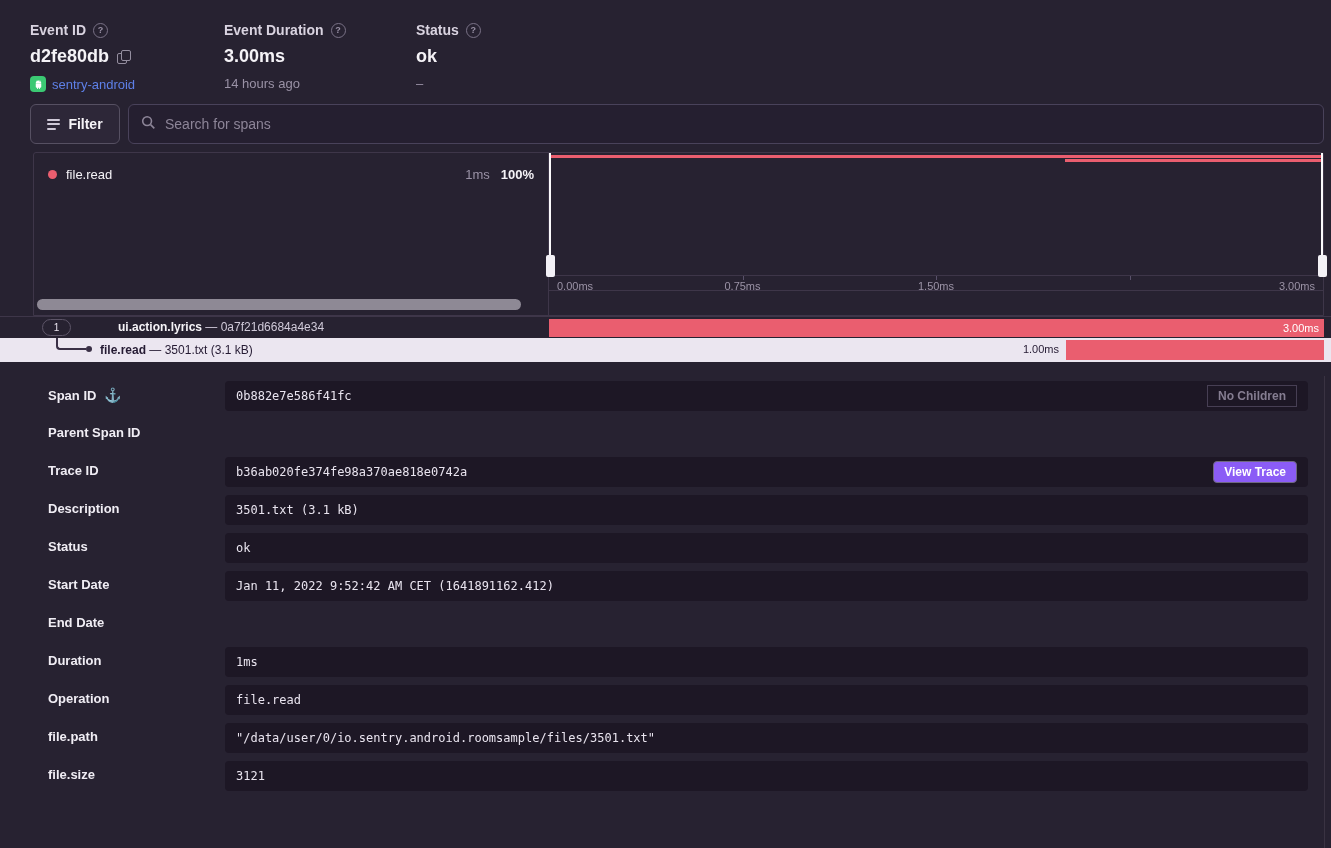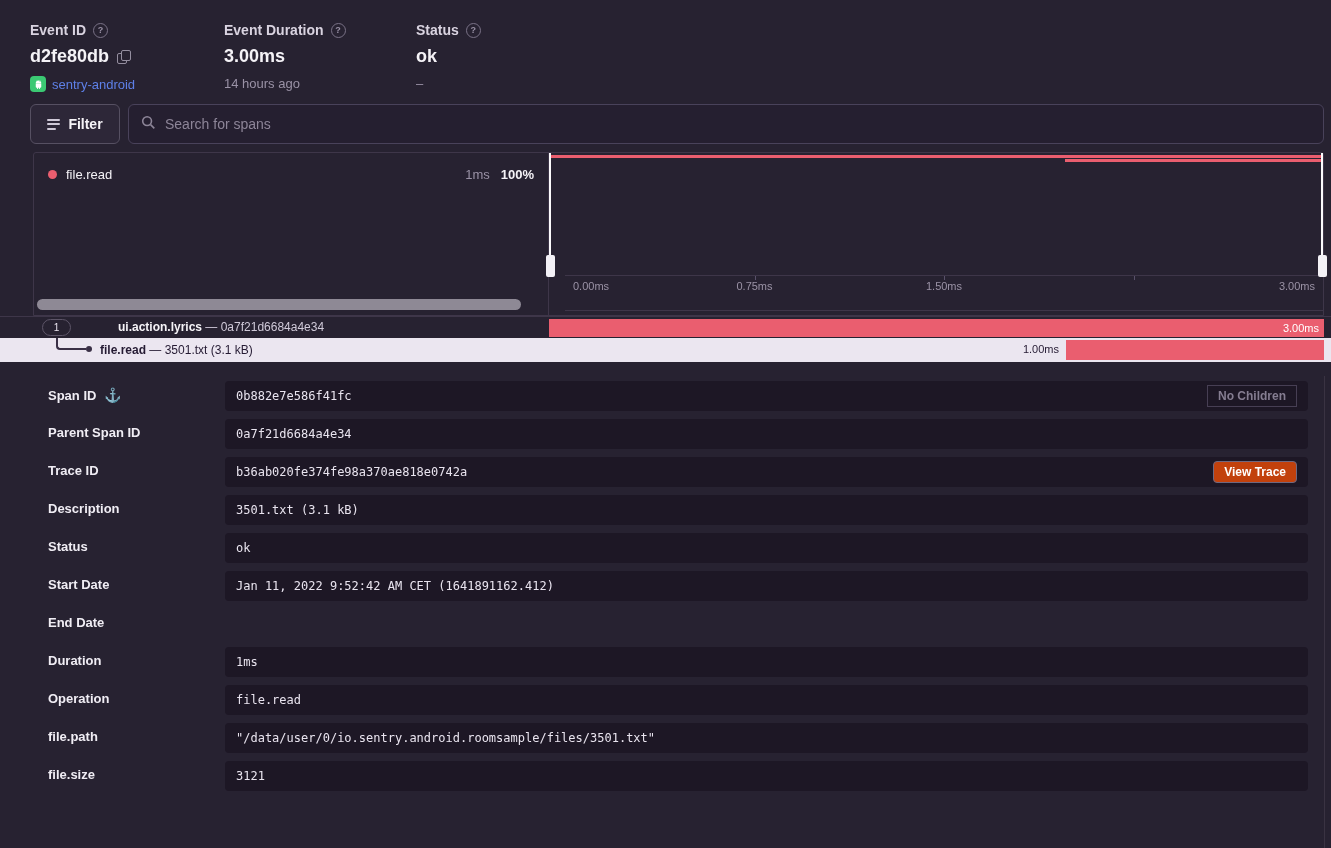--- a/index.html
+++ b/index.html
@@ -72,21 +72,21 @@
   .hscroll {
     position:absolute; bottom:5px; left:3px; height:11px; width:484px;
     background:#8e8995; border-radius:6px; cursor:grab;
   }
   .pane-right { flex:1; position:relative; }
   .mini-area { position:absolute; top:0; left:0; right:0; height:122px; }
   .mini-bar { position:absolute; height:3px; background:#ea5e6f; }
   .handle { position:absolute; top:0; width:2px; height:122px; background:#fbfafc; cursor:ew-resize; z-index:3; }
   .handle .grip { position:absolute; top:102px; left:-3.5px; width:9px; height:22px; background:#f3f1f6; border-radius:2px; }
   .axis {
-    position:absolute; top:122px; left:16px; right:0; height:36px;
+    position:absolute; top:122px; left:0; right:0; height:16px;
     border-top:1px solid #3e3649; border-bottom:1px solid #3e3649; font-size:11px; color:#9b93a6;
   }
   .axis span { position:absolute; top:4px; }
   .axis .t0 { left:8px; }
   .axis .t1 { left:25%; transform:translateX(-50%); }
   .axis .t2 { left:50%; transform:translateX(-50%); }
   .axis .t3 { left:75%; transform:translateX(-50%);margin-top:34px; }
   .axis .t4 { right:8px; }
   .axis i { position:absolute; top:0; width:1px; height:4px; background:#59516a; }
 
@@ -132,21 +132,21 @@
     position:absolute; left:225px; right:23px; top:0; height:30px;
     background:#1d1725; border-radius:4px; display:flex; align-items:center; padding:0 11px;
   }
   .mono { font-family:"DejaVu Sans Mono", monospace; font-size:12px; color:#e9e4ef; }
   .badge {
     margin-left:auto; border:1px solid #473f54; border-radius:0; padding:3px 10px;
     font-size:12px; font-weight:bold; color:#857d91;
   }
   .vt-btn {
     margin-left:auto; border:1px solid #6f6880; border-radius:4px; padding:3px 10px;
-    font-size:12px; font-weight:bold; color:#ffffff; background:#c2410c; cursor:pointer;
+    font-size:12px; font-weight:bold; color:#ffffff; background:#8b5cf6; cursor:pointer;
   }
   .right-line { position:absolute; left:1324px; top:376px; bottom:0; width:1px; background:#3a3342; }
 </style>
 </head>
 <body>
 
 <div class="header">
   <div class="hcol hcol1">
     <div class="hlabel">
       <span>Event ID</span>
@@ -277,23 +277,20 @@
     <div class="dbox">
       <span class="mono">0b882e7e586f41fc</span>
       <span class="badge">No Children</span>
     </div>
   </div>
 
   <div class="drow">
     <div class="dlabel">
         <span>Parent Span ID</span>
       </div>
-    <div class="dbox">
-      <span class="mono">0a7f21d6684a4e34</span>
-    </div>
   </div>
 
   <div class="drow">
     <div class="dlabel">
         <span>Trace ID</span>
       </div>
     <div class="dbox">
       <span class="mono">b36ab020fe374fe98a370ae818e0742a</span>
       <button class="vt-btn">View Trace</button>
     </div>

